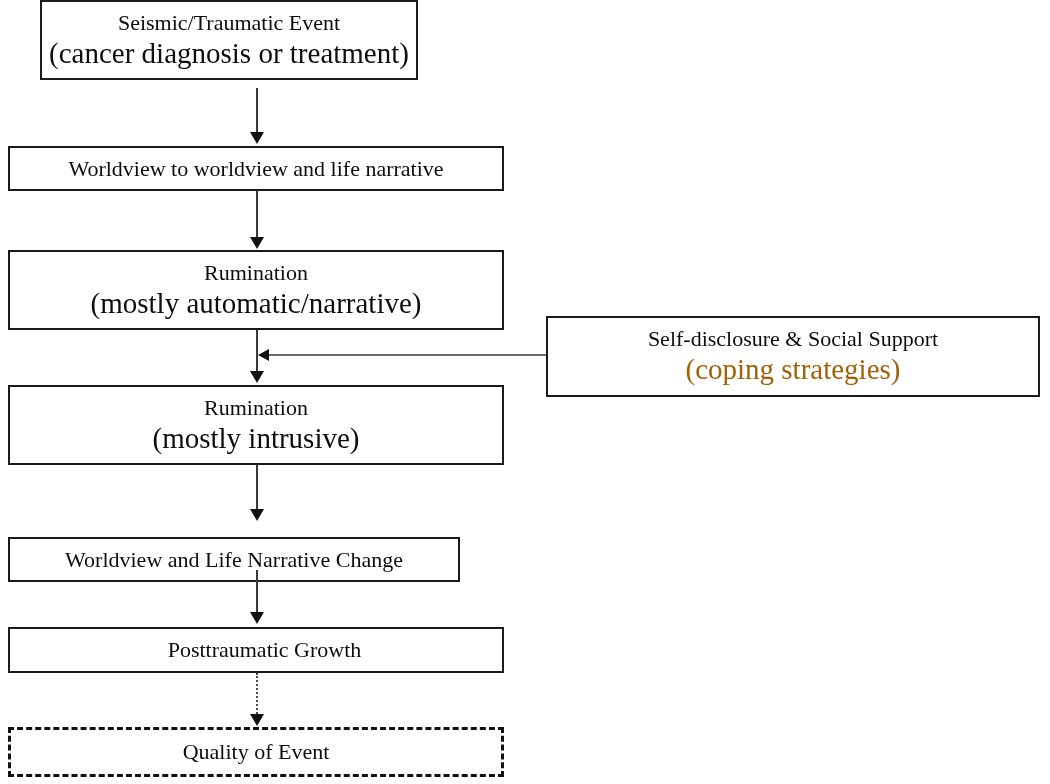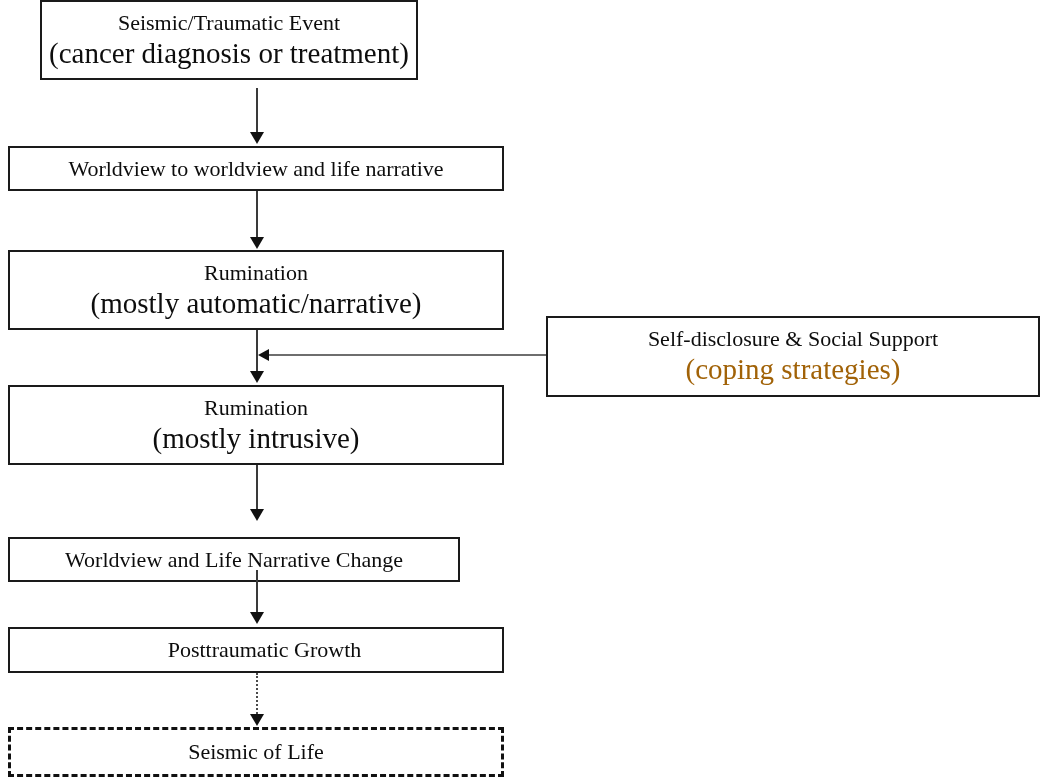--- a/index.html
+++ b/index.html
@@ -132,16 +132,16 @@
   <div class="arrow-down" style="left:250px; top:612px;"></div>
 
   <div class="node" style="left:8px; top:627px; width:496px; height:46px;padding-left:17px;">
     <div class="line1">Posttraumatic Growth</div>
   </div>
 
   <div class="vline dotted" style="left:256px; top:673px; height:44px;"></div>
   <div class="arrow-down" style="left:250px; top:714px;"></div>
 
   <div class="node dashed" style="left:8px; top:727px; width:496px; height:50px;">
-    <div class="line1">Seismic of Life</div>
+    <div class="line1">Quality of Event</div>
   </div>
 
 </div>
 
 </body></html>

